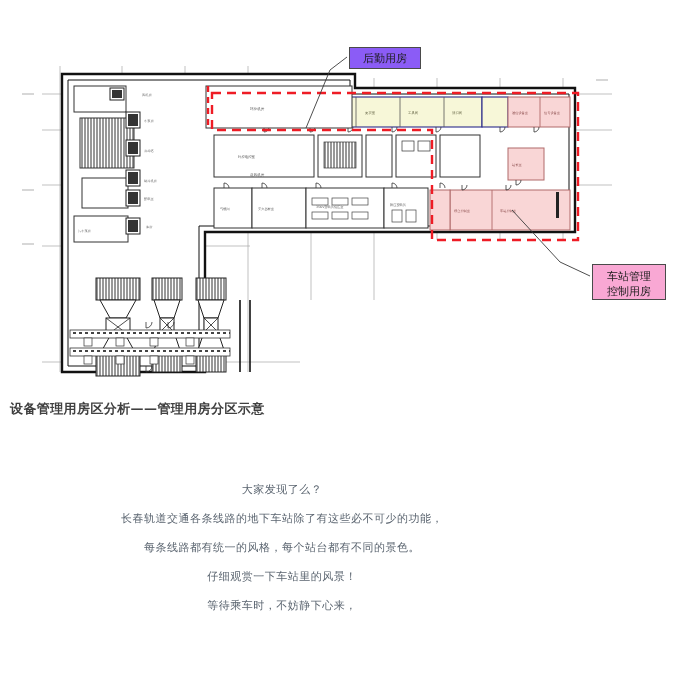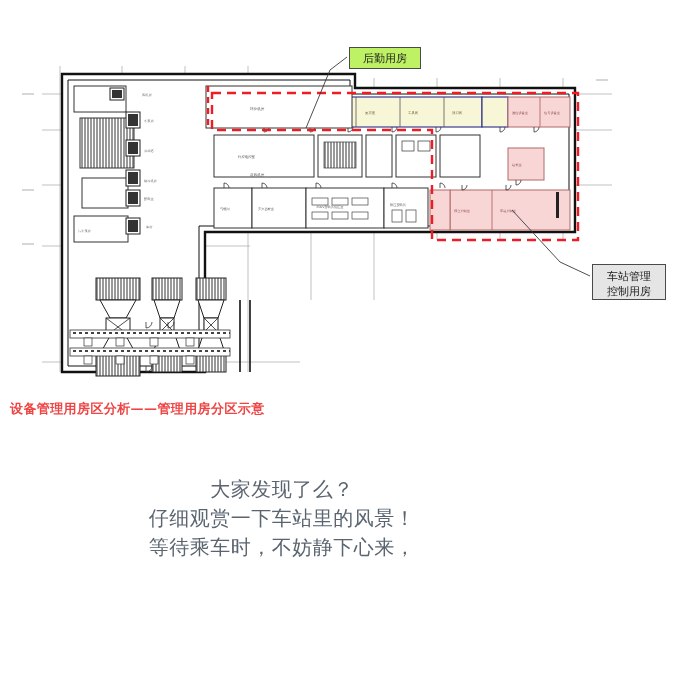--- a/index.html
+++ b/index.html
@@ -21,40 +21,40 @@
     font-size:11px;
     line-height:15px;
     color:#1c1c1c;
     text-align:center;
     font-family:"DejaVu Sans","Liberation Sans",sans-serif;
     box-sizing:border-box;
     white-space:pre-line;
   }
   .callout.logistics{
     left:349px;top:47px;width:72px;height:22px;
-    background:#bef264;padding-top:3px;
+    background:#8b5cf6;padding-top:3px;
   }
   .callout.control{
     left:592px;top:264px;width:74px;height:36px;
-    background:#e5e5e5;padding-top:4px;
+    background:#f9a8d4;padding-top:4px;
   }
 
   
   .caption{
     position:absolute;left:10px;top:400px;
-    font-size:13px;font-weight:bold;color:#ef4444;
+    font-size:13px;font-weight:bold;color:#404040;
     letter-spacing:.4px;
     font-family:"DejaVu Sans","Liberation Sans",sans-serif;
   }
 
   
   .body-copy{
     position:absolute;left:0;top:475px;width:564px;
     text-align:center;color:#5b6570;
-    font-size:20px;line-height:29px;letter-spacing:.5px;
+    font-size:11px;line-height:29px;letter-spacing:.5px;
     font-family:"DejaVu Sans","Liberation Sans",sans-serif;
   }
   .body-copy div{white-space:nowrap;}
 </style>
 </head>
 <body>
 
 <div class="page">
 
   <div class="plan-wrap">
@@ -312,17 +312,19 @@
 
   <div class="callout logistics">后勤用房</div>
 
   <div class="callout control">车站管理
 控制用房</div>
 
   <div class="caption">设备管理用房区分析——管理用房分区示意</div>
 
   <div class="body-copy">
     <div>大家发现了么？</div>
+    <div>长春轨道交通各条线路的地下车站除了有这些必不可少的功能，</div>
+    <div>每条线路都有统一的风格，每个站台都有不同的景色。</div>
     <div>仔细观赏一下车站里的风景！</div>
     <div>等待乘车时，不妨静下心来，</div>
   </div>
 
 </div>
 
 </body></html>

